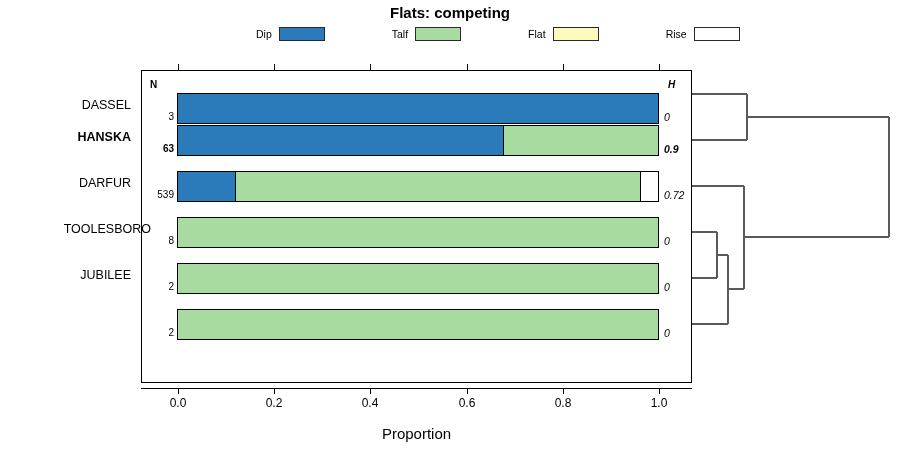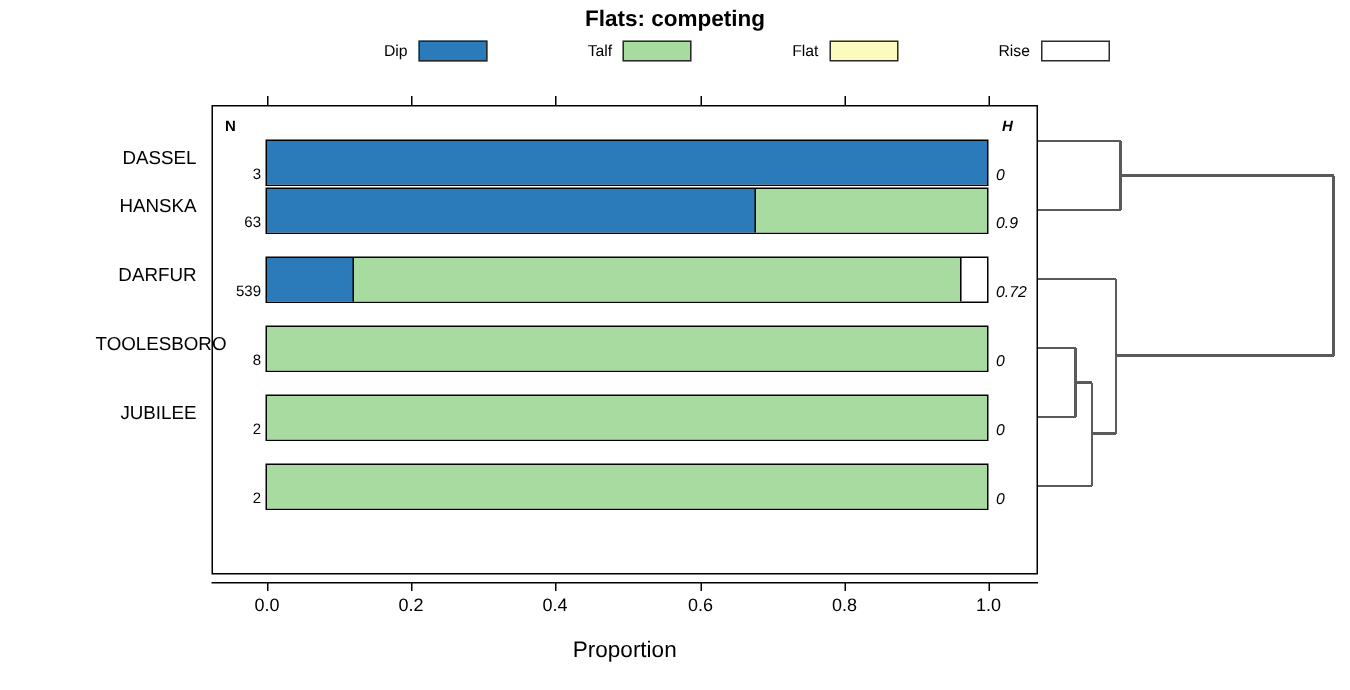--- a/index.html
+++ b/index.html
@@ -166,21 +166,21 @@
 
   <div id="rows-host">
       <div class="row" style="top: 85px;">
         <div class="row-label">DASSEL</div>
         <div class="row-n">3</div>
         <div class="bar">
           <div class="seg" style="width: 100%; background: rgb(43, 123, 186);"></div>
         </div>
         <div class="row-h">0</div>
       </div>
-      <div class="row" style="top: 117px;">
+      <div class="row" style="top: 117px; font-weight: bold;">
         <div class="row-label">HANSKA</div>
         <div class="row-n">63</div>
         <div class="bar">
           <div class="seg" style="width: 68%; background: rgb(43, 123, 186);"></div>
           <div class="seg" style="width: 32%; background: rgb(168, 219, 160);"></div>
         </div>
         <div class="row-h">0.9</div>
       </div>
       <div class="row" style="top: 163px;">
         <div class="row-label">DARFUR</div>

